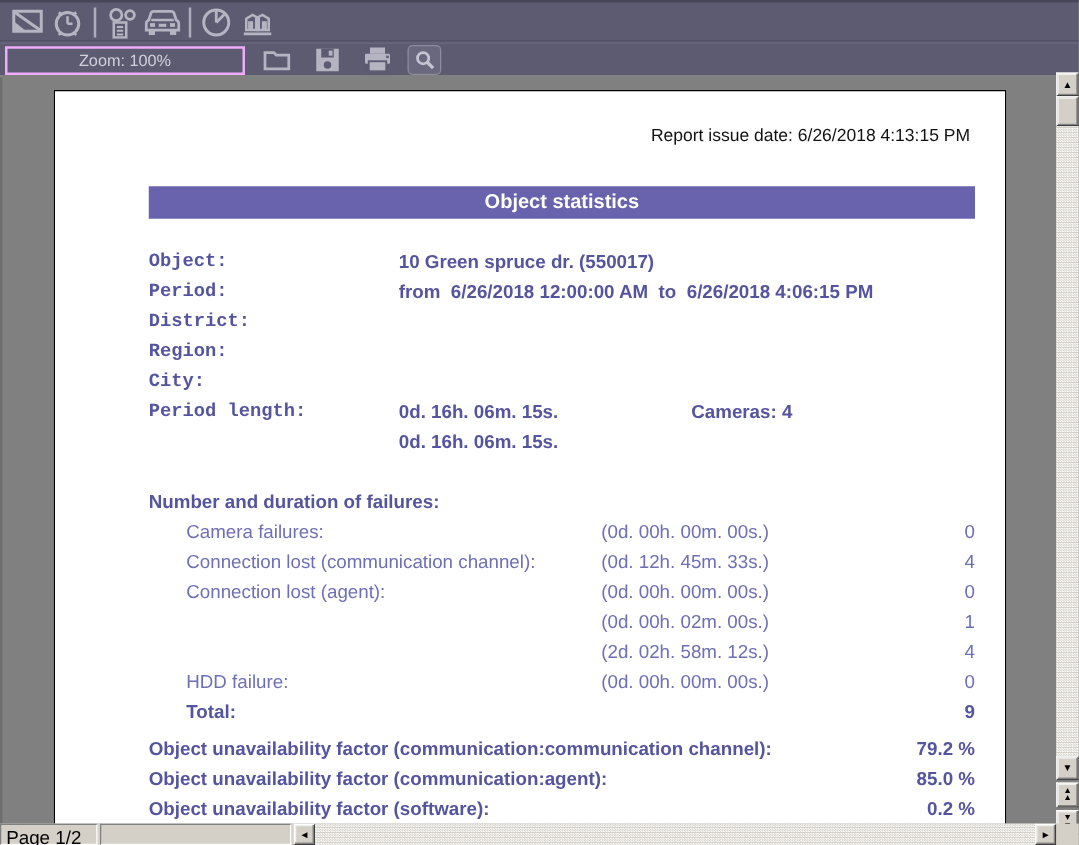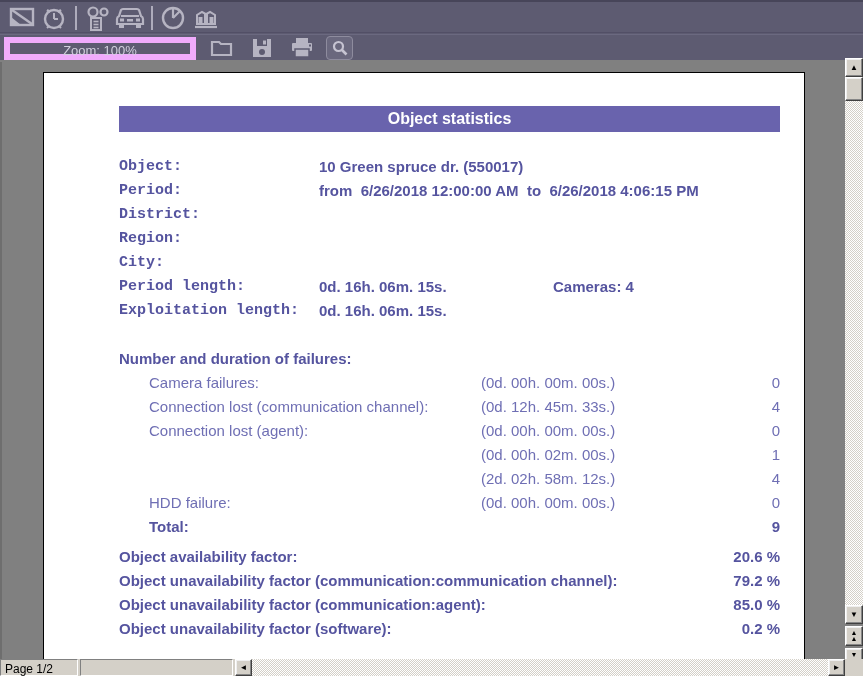--- a/index.html
+++ b/index.html
@@ -9,22 +9,22 @@
 
   
   .toolbar { position:absolute; left:0; top:0; width:863px; height:60px;
              background:#5d5b71; border-top:2px solid #474559; }
   .tb-row1 { position:absolute; left:0; top:2px; width:863px; height:29px;
              display:flex; align-items:center; padding-left:6px; border-bottom:1px solid #524f66; }
   .tb-row2 { position:absolute; left:0; top:32px; width:863px; height:27px;
              display:flex; align-items:center; border-top:1px solid #6b6980; }
   .tb-btn { width:32px; height:26px; display:flex; align-items:center; justify-content:center; }
   .tb-sep { width:2px; height:24px; background:#aeacbc; margin:0 5px; }
-  .zoom-box { margin-left:4px; width:192px; height:23px; border:6px solid #f0abfc;
-              display:flex; justify-content:center;
+  .zoom-box { margin-left:4px; width:192px; height:23px; border:2px solid #f0abfc;
+              display:flex; align-items:center; justify-content:center;
               color:#d2d0de; font-size:13px; }
   .tb2-icons { display:flex; align-items:center; margin-left:10px; gap:8px; }
   .mag-wrap { width:27px; height:24px; border:1px solid #8e8c9e; border-radius:4px;
               background:#6a687e; display:flex; align-items:center; justify-content:center; }
   svg.icon { display:block; }
 
   
   .workspace { position:absolute; left:0; top:62px; width:845px; height:597px;
                background:#808080; overflow:hidden; border-left:2px solid #6e6e6e; }
   .page { position:absolute; left:41px; top:10px; width:762px; height:900px;
@@ -70,21 +70,21 @@
                 box-shadow:inset -1px -1px 0 #868686, inset 1px 1px 0 #efefef; }
   .vsb .trackzone { position:absolute; left:0; top:43px; width:18px; height:504px; }
   .vsb .down  { position:absolute; left:0; top:547px; width:18px; height:19px; }
   .vsb .pgup  { position:absolute; left:0; top:568px; width:18px; height:20px; }
   .vsb .pgdn  { position:absolute; left:0; top:590px; width:18px; height:20px; }
   .dbl { display:flex; flex-direction:column; line-height:6px; font-size:7px; }
 
   .statusbar { position:absolute; left:0; top:659px; width:863px; height:17px; background:#d4d0c8; }
   .panel { position:absolute; top:0; height:17px; background:#d4d0c8;
            border:1px solid; border-color:#808080 #ffffff #ffffff #808080;
-           font-size:12px; color:#000; padding:2px 4px; }
+           font-size:15px; color:#000; padding:2px 4px; }
   .panel.p1 { left:0; width:78px; }
   .panel.p2 { left:80px; width:153px; }
   .hsb { position:absolute; left:235px; top:0; width:610px; height:17px; }
   .hsb .left  { position:absolute; left:0; top:0; width:17px; height:17px; }
   .hsb .trackzone { position:absolute; left:17px; top:0; width:576px; height:17px; }
   .hsb .right { position:absolute; left:593px; top:0; width:17px; height:17px; }
   .corner { position:absolute; left:845px; top:0; width:18px; height:17px; background:#d4d0c8; }
 </style>
 </head>
 <body>
@@ -184,20 +184,21 @@
             <line x1="11" y1="11" x2="15.5" y2="15.5" stroke="#c6c4d2" stroke-width="2.6"></line>
           </svg>
         </div>
       </div>
     </div>
   </div>
 
   <div class="workspace">
     <div class="page">
       <div class="page-content">
+        <div class="report-date">Report issue date: 6/26/2018 4:13:15 PM</div>
 
         <div class="banner">
           <span>Object statistics</span>
         </div>
 
         <div class="info-block">
           <div class="irow">
             <span class="ilabel">Object:</span>
             <span class="ivalue">10 Green spruce dr. (550017)</span>
           </div>
@@ -216,21 +217,20 @@
           <div class="irow">
             <span class="ilabel">City:</span>
             <span class="ivalue"></span>
           </div>
           <div class="irow">
             <span class="ilabel">Period length:</span>
             <span class="ivalue">0d. 16h. 06m. 15s.</span>
             <span class="iextra">Cameras: 4</span>
           </div>
           <div class="irow">
-            <span class="ilabel">Exploitation length:</span>
             <span class="ivalue">0d. 16h. 06m. 15s.</span>
           </div>
         </div>
 
         <div class="fail-header">Number and duration of failures:</div>
 
         <div>
           <div class="frow">
             <span class="fname">Camera failures:</span>
             <span class="fdur">(0d. 00h. 00m. 00s.)</span>
@@ -259,24 +259,20 @@
             <span class="fdur">(0d. 00h. 00m. 00s.)</span>
             <span class="fcnt">0</span>
           </div>
           <div class="frow total">
             <span class="fname">Total:</span>
             <span class="fcnt">9</span>
           </div>
         </div>
 
         <div class="factors">
-          <div class="krow">
-            <span class="klabel">Object availability factor:</span>
-            <span class="kvalue">20.6 %</span>
-          </div>
           <div class="krow">
             <span class="klabel">Object unavailability factor (communication:communication channel):</span>
             <span class="kvalue">79.2 %</span>
           </div>
           <div class="krow">
             <span class="klabel">Object unavailability factor (communication:agent):</span>
             <span class="kvalue">85.0 %</span>
           </div>
           <div class="krow">
             <span class="klabel">Object unavailability factor (software):</span>

